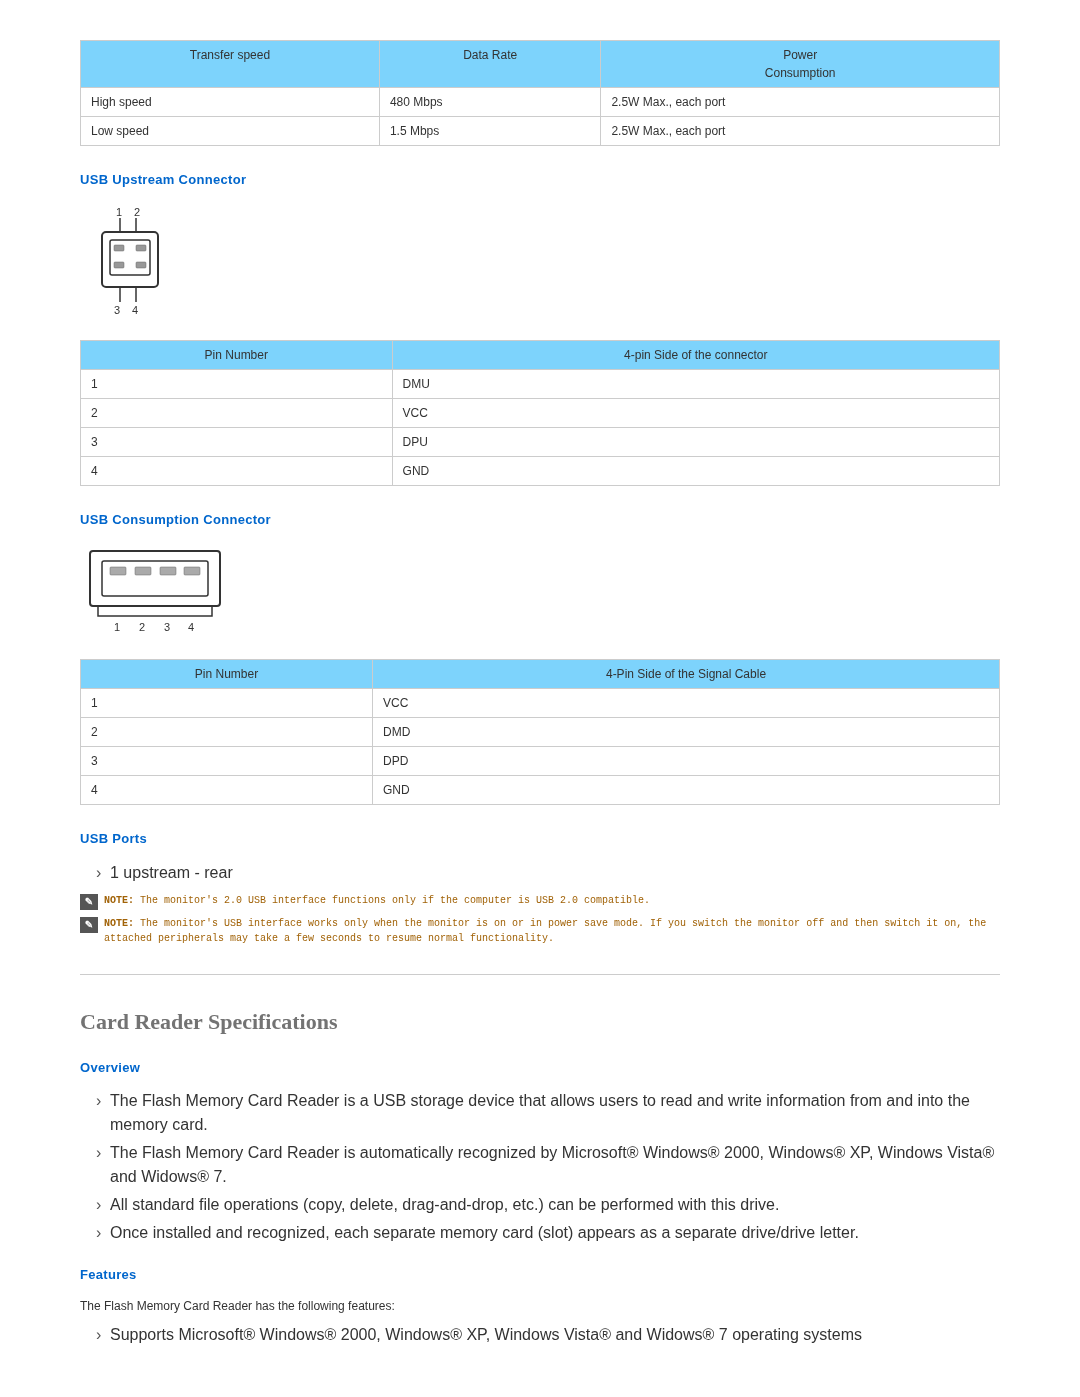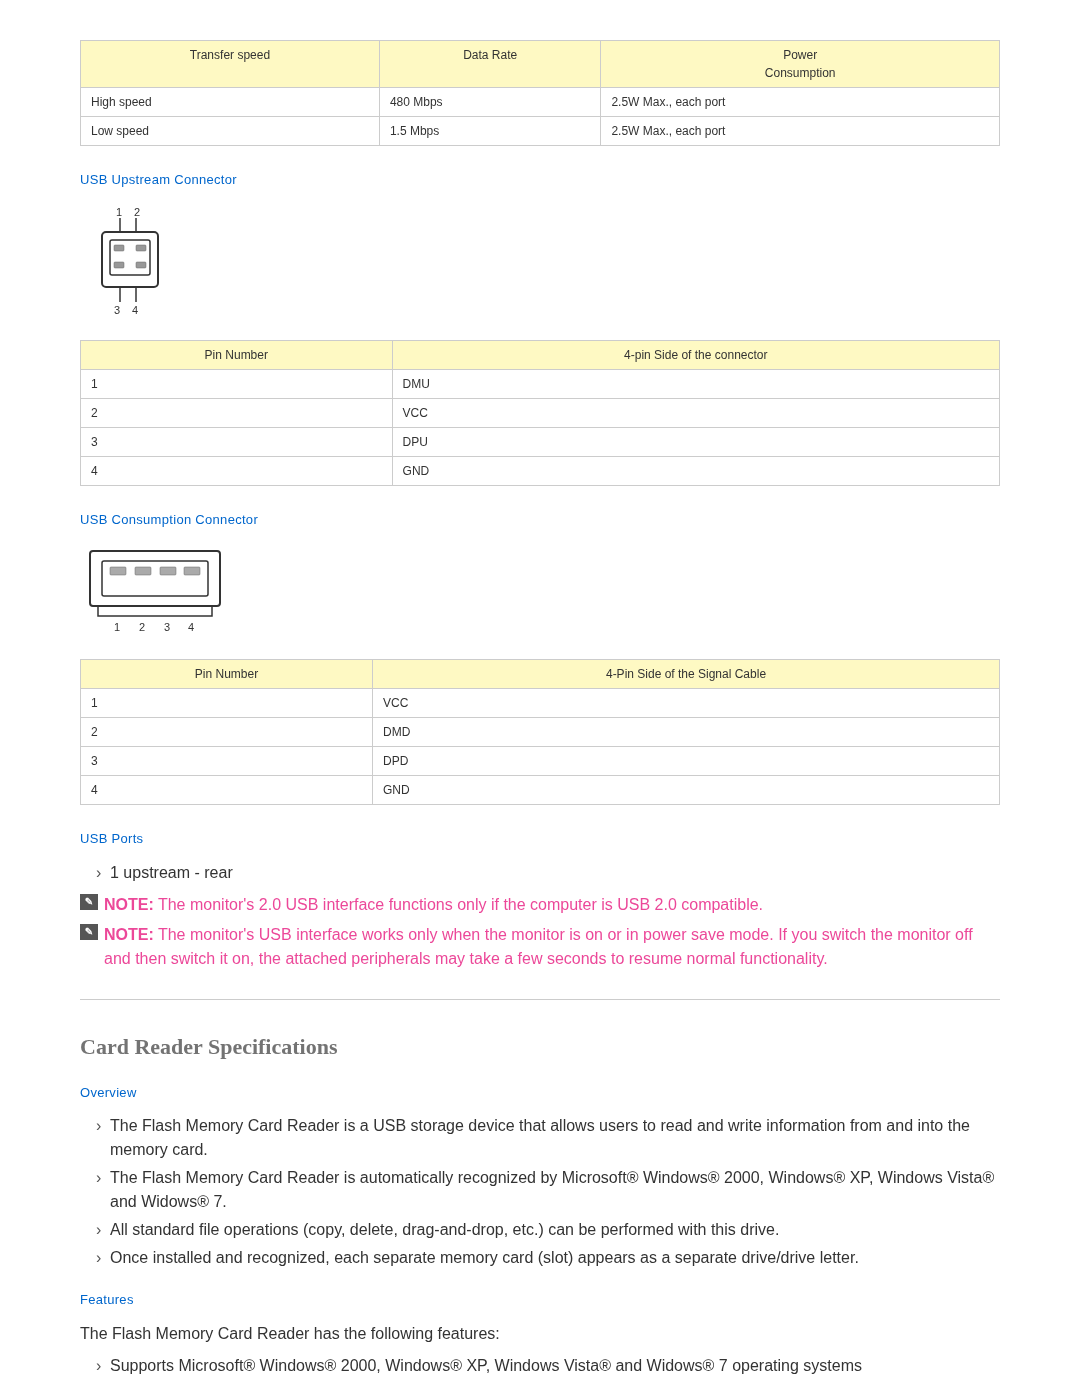--- a/index.html
+++ b/index.html
@@ -18,28 +18,28 @@
       border-collapse: collapse;
       margin-bottom: 24px;
       font-size: 12px;
     }
     .spec-table th, .spec-table td {
       border: 1px solid #ccc;
       padding: 5px 10px;
       vertical-align: top;
     }
     .spec-table th {
-      background: #fef9c3;
+      background: #7dd3fc;
       font-weight: normal;
     }
 
     
     .section-heading {
       font-size: 13px;
-      font-weight: normal;
+      font-weight: bold;
       color: #0066cc;
       margin: 20px 0 12px 0;
       letter-spacing: 0.3px;
     }
 
     
     .main-heading {
       font-size: 22px;
       font-weight: bold;
       color: #737373;
@@ -83,22 +83,23 @@
       font-size: 10px;
       font-weight: bold;
       display: inline-flex;
       align-items: center;
       justify-content: center;
       margin-right: 6px;
       flex-shrink: 0;
       margin-top: 1px;
     }
     .note-text {
-      font-size: 16px;
-      color: #ec4899;
+      font-size: 10px;
+      color: #a16207;
+      font-family: Liberation Mono, monospace;
     }
     .note-text strong {
       font-weight: bold;
     }
 
     
     .bullet-list {
       list-style: none;
       padding-left: 16px;
       margin: 8px 0;
@@ -111,21 +112,21 @@
     }
     .bullet-list li::before {
       content: "›";
       position: absolute;
       left: 0;
       color: #555;
     }
 
     
     .para {
-      font-size: 16px;
+      font-size: 12px;
       margin: 8px 0;
     }
   </style>
 </head>
 <body>
 
 <table class="spec-table">
   <thead>
     <tr>
       <th>Transfer speed</th>

